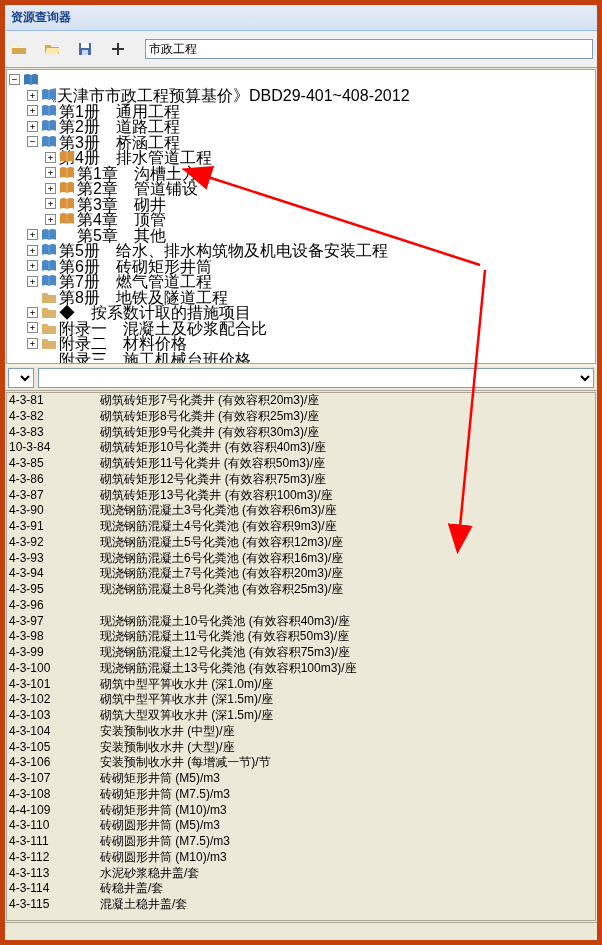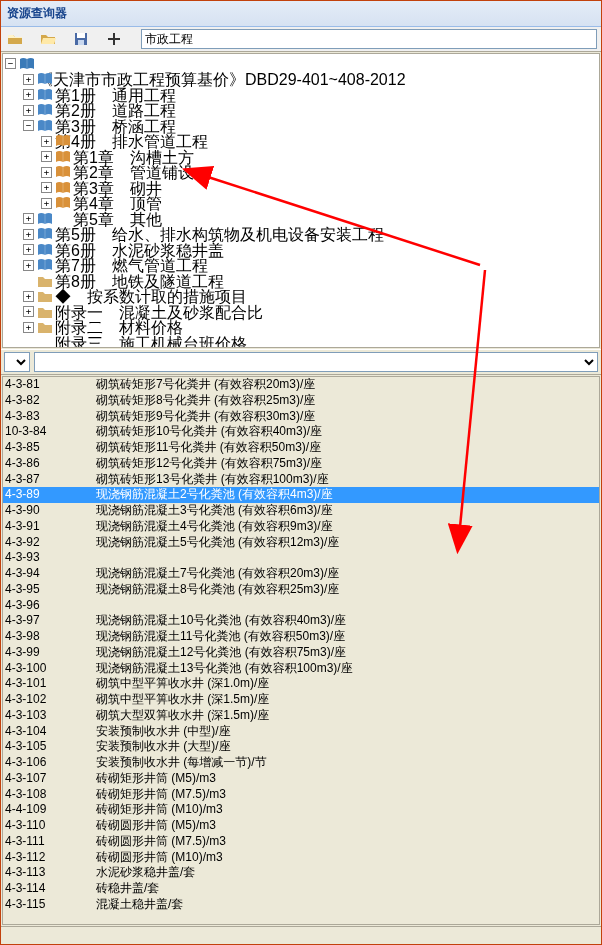--- a/index.html
+++ b/index.html
@@ -1,19 +1,19 @@
 <!DOCTYPE html>
 <html><head>
 <meta charset="utf-8">
 <style>
 * { margin: 0; padding: 0; box-sizing: border-box; font-family: "Microsoft YaHei", SimSun, sans-serif; font-size: 12px; }
 body { background: #ece9d8; width: 602px; height: 945px; overflow: hidden; position: relative; }
-.window { border: 1px solid #c2410c; height: 945px; display: flex; flex-direction: column; }
+.window { border: 5px solid #c2410c; height: 945px; display: flex; flex-direction: column; }
 .titlebar { background: linear-gradient(#e4ecf7,#d6e2f2); padding: 4px 6px; font-size: 12px; color: #15428b; font-weight: bold; border-bottom: 1px solid #99bbe8; }
-.toolbar { background: #f0f0f0; padding: 2px 4px; display: flex; align-items: center; gap: 13px; border-bottom: 1px solid #aca899; }
+.toolbar { background: #f0f0f0; padding: 8px 4px; display: flex; align-items: center; gap: 13px; border-bottom: 1px solid #aca899; }
 .tb-btn { width: 20px; height: 20px; display: flex; align-items: center; justify-content: center; cursor: pointer; }
 .tb-btn svg { width: 16px; height: 16px; }
 .search-box { flex: 1; height: 20px; border: 1px solid #7f9db9; padding: 1px 3px; font-size: 12px; margin-left: 4px; }
 .tree-pane { background: white; overflow: auto; border: 1px solid #aca899; margin: 1px; height: 295px; }
 .tree { padding: 2px; }
 .tree-node { white-space: nowrap; display: flex; align-items: center; height: 15.5px; line-height: 15.5px; }
 .expander { width: 11px; height: 11px; border: 1px solid #888; display: inline-flex; align-items: center; justify-content: center; font-size: 9px; line-height: 9px; margin-right: 3px; cursor: pointer; font-family: monospace; color: #000; }
 .ind { display: inline-block; }
 .book-icon { width: 16px; height: 14px; margin-right: 2px; display: inline-flex; }
 .tree-label { font-size: 16px; margin-top: 32px; }
@@ -188,21 +188,21 @@
         </div>
         <div class="tree-node">
           <span class="ind" style="width:18px"></span>
           <span class="expander">+</span>
           <span class="book-icon">
             <svg viewBox="0 0 16 14">
               <path fill="#4a88c7" d="M1 2 Q4 0 8 2 Q12 0 15 2 L15 12 Q12 10 8 12 Q4 10 1 12 Z"></path>
               <path fill="#fff" opacity="0.5" d="M8 2 L8 12" stroke="#fff" stroke-width="0.5"></path>
             </svg>
           </span>
-          <span class="tree-label">第6册　水泥砂浆稳井盖</span>
+          <span class="tree-label">第6册　砖砌矩形井筒</span>
         </div>
         <div class="tree-node">
           <span class="ind" style="width:18px"></span>
           <span class="expander">+</span>
           <span class="book-icon">
             <svg viewBox="0 0 16 14">
               <path fill="#4a88c7" d="M1 2 Q4 0 8 2 Q12 0 15 2 L15 12 Q12 10 8 12 Q4 10 1 12 Z"></path>
               <path fill="#fff" opacity="0.5" d="M8 2 L8 12" stroke="#fff" stroke-width="0.5"></path>
             </svg>
           </span>
@@ -290,38 +290,35 @@
           <span>砌筑砖矩形11号化粪井 (有效容积50m3)/座</span>
         </div>
         <div class="list-row">
           <span class="code">4-3-86</span>
           <span>砌筑砖矩形12号化粪井 (有效容积75m3)/座</span>
         </div>
         <div class="list-row">
           <span class="code">4-3-87</span>
           <span>砌筑砖矩形13号化粪井 (有效容积100m3)/座</span>
         </div>
-        <div class="list-row selected">
-          <span class="code">4-3-89</span>
-          <span>现浇钢筋混凝土2号化粪池 (有效容积4m3)/座</span>
-        </div>
         <div class="list-row">
           <span class="code">4-3-90</span>
           <span>现浇钢筋混凝土3号化粪池 (有效容积6m3)/座</span>
         </div>
         <div class="list-row">
           <span class="code">4-3-91</span>
           <span>现浇钢筋混凝土4号化粪池 (有效容积9m3)/座</span>
         </div>
         <div class="list-row">
           <span class="code">4-3-92</span>
           <span>现浇钢筋混凝土5号化粪池 (有效容积12m3)/座</span>
         </div>
         <div class="list-row">
           <span class="code">4-3-93</span>
+          <span>现浇钢筋混凝土6号化粪池 (有效容积16m3)/座</span>
         </div>
         <div class="list-row">
           <span class="code">4-3-94</span>
           <span>现浇钢筋混凝土7号化粪池 (有效容积20m3)/座</span>
         </div>
         <div class="list-row">
           <span class="code">4-3-95</span>
           <span>现浇钢筋混凝土8号化粪池 (有效容积25m3)/座</span>
         </div>
         <div class="list-row">

